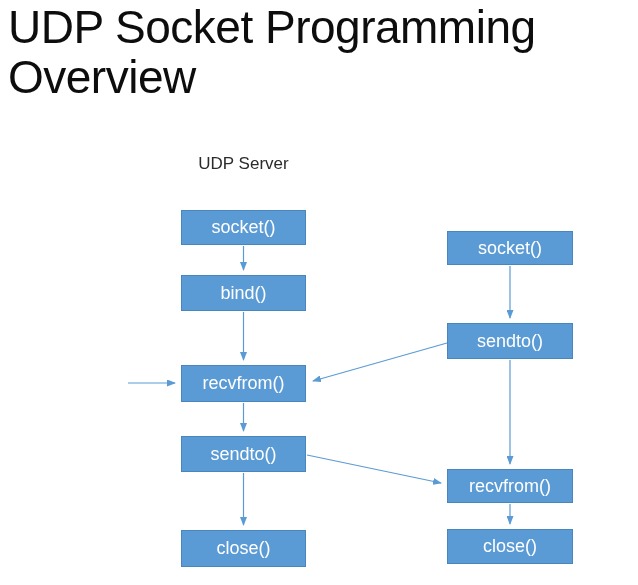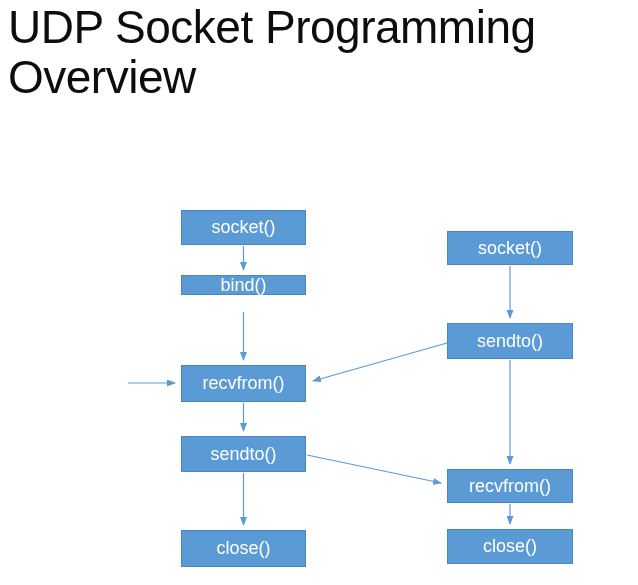--- a/index.html
+++ b/index.html
@@ -36,21 +36,21 @@
     box-sizing: border-box;
     background: #5b9bd5;
     border: 1px solid #4a86be;
     color: #ffffff;
     font-size: 18px;
     display: flex;
     align-items: center;
     justify-content: center;
   }
   .s-socket   { left: 181px; top: 210px; width: 125px; height: 35px; }
-  .s-bind     { left: 181px; top: 275px; width: 125px; height: 20px; }
+  .s-bind     { left: 181px; top: 275px; width: 125px; height: 36px; }
   .s-recvfrom { left: 181px; top: 365px; width: 125px; height: 37px; }
   .s-sendto   { left: 181px; top: 436px; width: 125px; height: 36px; }
   .s-close    { left: 181px; top: 530px; width: 125px; height: 37px; }
   .c-socket   { left: 447px; top: 231px; width: 126px; height: 34px; }
   .c-sendto   { left: 447px; top: 323px; width: 126px; height: 36px; }
   .c-recvfrom { left: 447px; top: 469px; width: 126px; height: 34px; }
   .c-close    { left: 447px; top: 529px; width: 126px; height: 35px; }
   .annotation {
     position: absolute;
     left: 46px;
@@ -90,20 +90,21 @@
     <line x1="243.5" y1="403" x2="243.5" y2="431" marker-end="url(#ah)"></line>
     <line x1="243.5" y1="473" x2="243.5" y2="525" marker-end="url(#ah)"></line>
     <line x1="510" y1="266" x2="510" y2="318" marker-end="url(#ah)"></line>
     <line x1="510" y1="360" x2="510" y2="464" marker-end="url(#ah)"></line>
     <line x1="510" y1="504" x2="510" y2="524" marker-end="url(#ah)"></line>
     <line x1="447" y1="343" x2="313" y2="381" marker-end="url(#ah)"></line>
     <line x1="307" y1="455" x2="441" y2="483" marker-end="url(#ah)"></line>
     <line x1="128" y1="383" x2="175" y2="383" marker-end="url(#ah)"></line>
   </svg>
 
+  <div class="col-header header-server">UDP Server</div>
 
   <div class="node s-socket">socket()</div>
   <div class="node s-bind">bind()</div>
   <div class="node s-recvfrom">recvfrom()</div>
   <div class="node s-sendto">sendto()</div>
   <div class="node s-close">close()</div>
 
   <div class="node c-socket">socket()</div>
   <div class="node c-sendto">sendto()</div>
   <div class="node c-recvfrom">recvfrom()</div>

